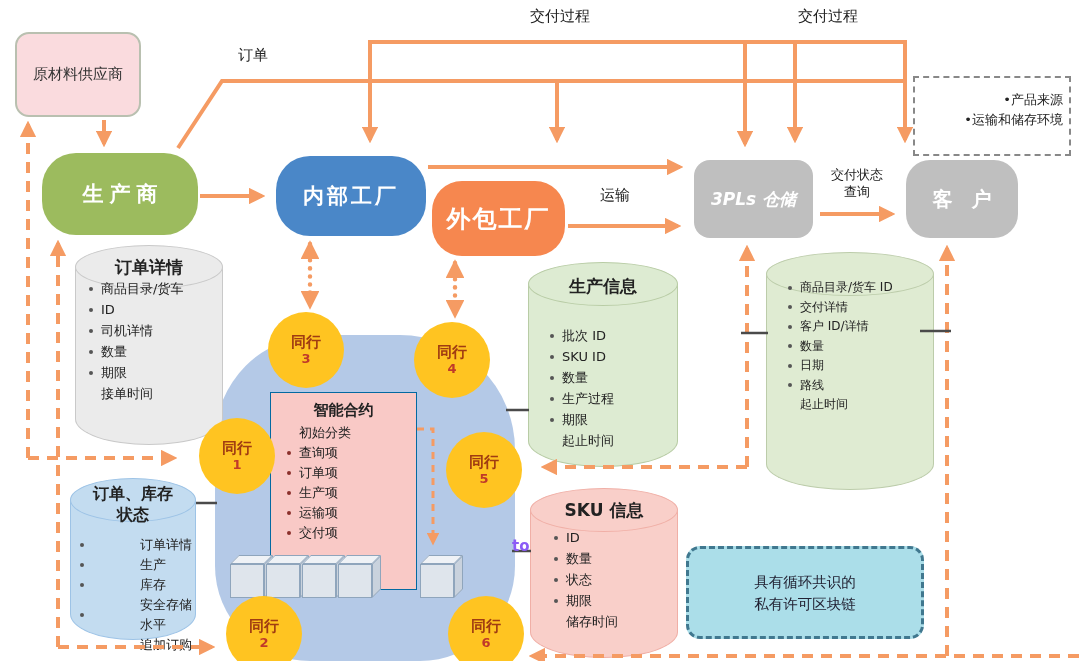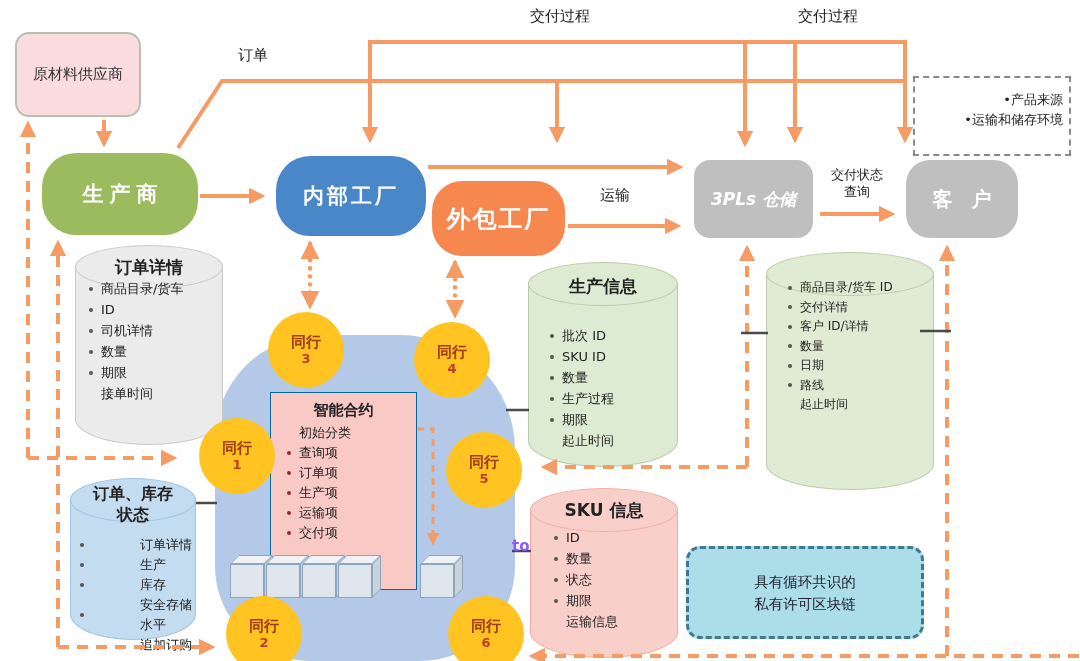--- a/index.html
+++ b/index.html
@@ -283,21 +283,21 @@
           <div class="li-row">
             <span class="li-bullet"></span>
             <span>状态</span>
           </div>
           <div class="li-row">
             <span class="li-bullet"></span>
             <span>期限</span>
           </div>
           <div class="li-row">
             <span class="li-bullet hidden"></span>
-            <span>运输信息</span>
+            <span>储存时间</span>
           </div>
         </div>
     </div>
   </div>
 
   <div class="cylinder" id="cyl-delivery" style="left:766px;top:252px;width:168px;height:238px;--fill:#DFEBD2;--bc:#BCCCAA;">
     <div class="cyl-body"></div>
     <div class="cyl-top"></div>
     <div class="cyl-content">
       <div class="cyl-items" style="margin-top:26px;padding-left:20px">

